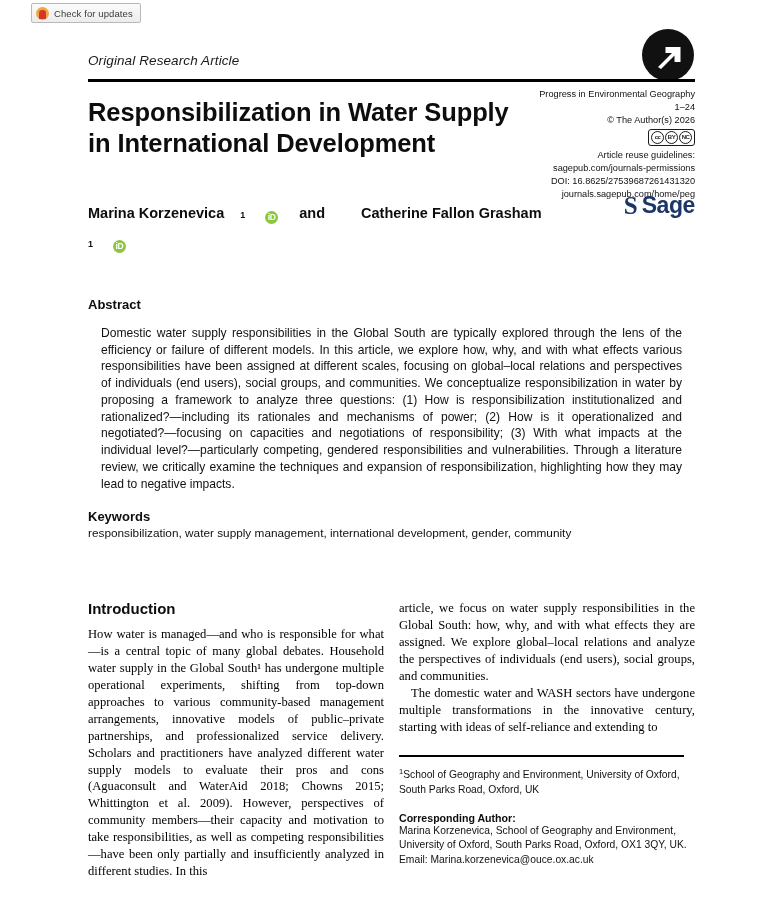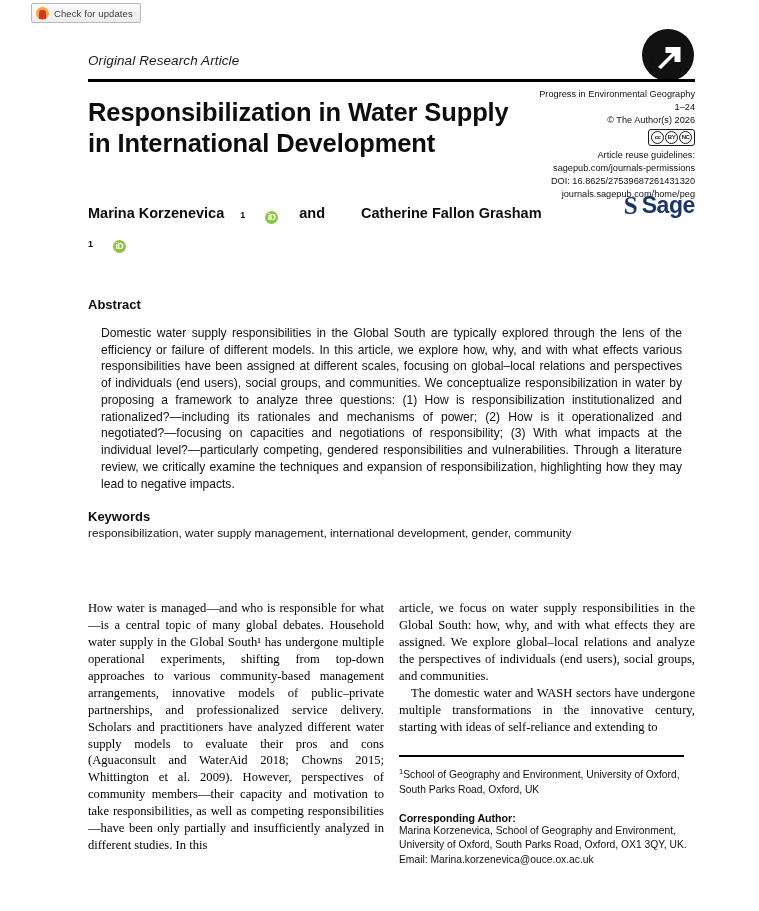--- a/index.html
+++ b/index.html
@@ -354,20 +354,21 @@
     <div class="sec-head">Abstract</div>
     <p class="abstract-body">Domestic water supply responsibilities in the Global South are typically explored through the lens of the efficiency or failure of different models. In this article, we explore how, why, and with what effects various responsibilities have been assigned at different scales, focusing on global–local relations and perspectives of individuals (end users), social groups, and communities. We conceptualize responsibilization in water by proposing a framework to analyze three questions: (1) How is responsibilization institutionalized and rationalized?—including its rationales and mechanisms of power; (2) How is it operationalized and negotiated?—focusing on capacities and negotiations of responsibility; (3) With what impacts at the individual level?—particularly competing, gendered responsibilities and vulnerabilities. Through a literature review, we critically examine the techniques and expansion of responsibilization, highlighting how they may lead to negative impacts.</p>
   </div>
 
   <div class="keywords-block">
     <div class="sec-head">Keywords</div>
     <p class="keywords-body">responsibilization, water supply management, international development, gender, community</p>
   </div>
 
   <div class="col col-left">
+    <div class="body-head">Introduction</div>
     <p class="body-p">How water is managed—and who is responsible for what—is a central topic of many global debates. Household water supply in the Global South¹ has undergone multiple operational experiments, shifting from top-down approaches to various community-based management arrangements, innovative models of public–private partnerships, and professionalized service delivery. Scholars and practitioners have analyzed different water supply models to evaluate their pros and cons (Aguaconsult and WaterAid 2018; Chowns 2015; Whittington et al. 2009). However, perspectives of community members—their capacity and motivation to take responsibilities, as well as competing responsibilities—have been only partially and insufficiently analyzed in different studies. In this</p>
   </div>
 
   <div class="col col-right">
     <p class="body-p">article, we focus on water supply responsibilities in the Global South: how, why, and with what effects they are assigned. We explore global–local relations and analyze the perspectives of individuals (end users), social groups, and communities.</p>
     <p class="body-p">The domestic water and WASH sectors have undergone multiple transformations in the innovative century, starting with ideas of self-reliance and extending to</p>
   </div>
 
   <div class="footnote">
     <div class="footnote-rule"></div>

